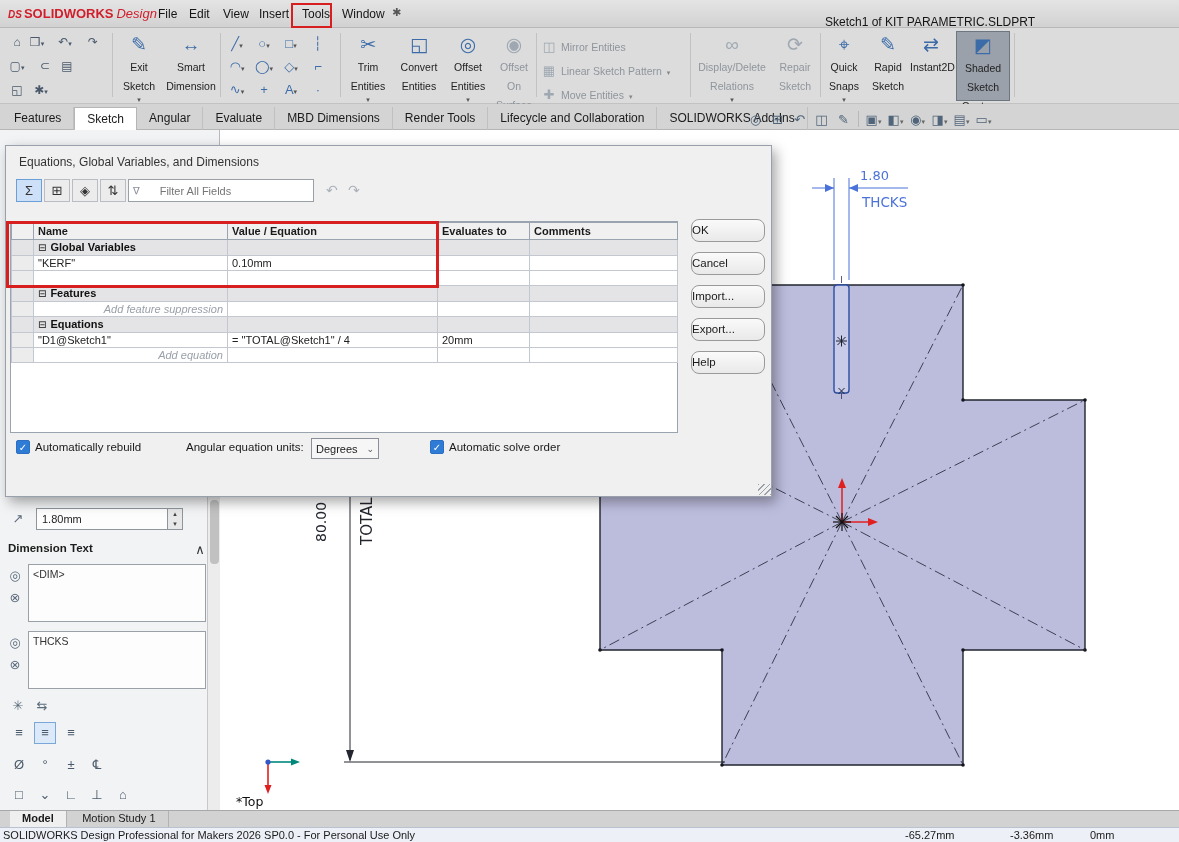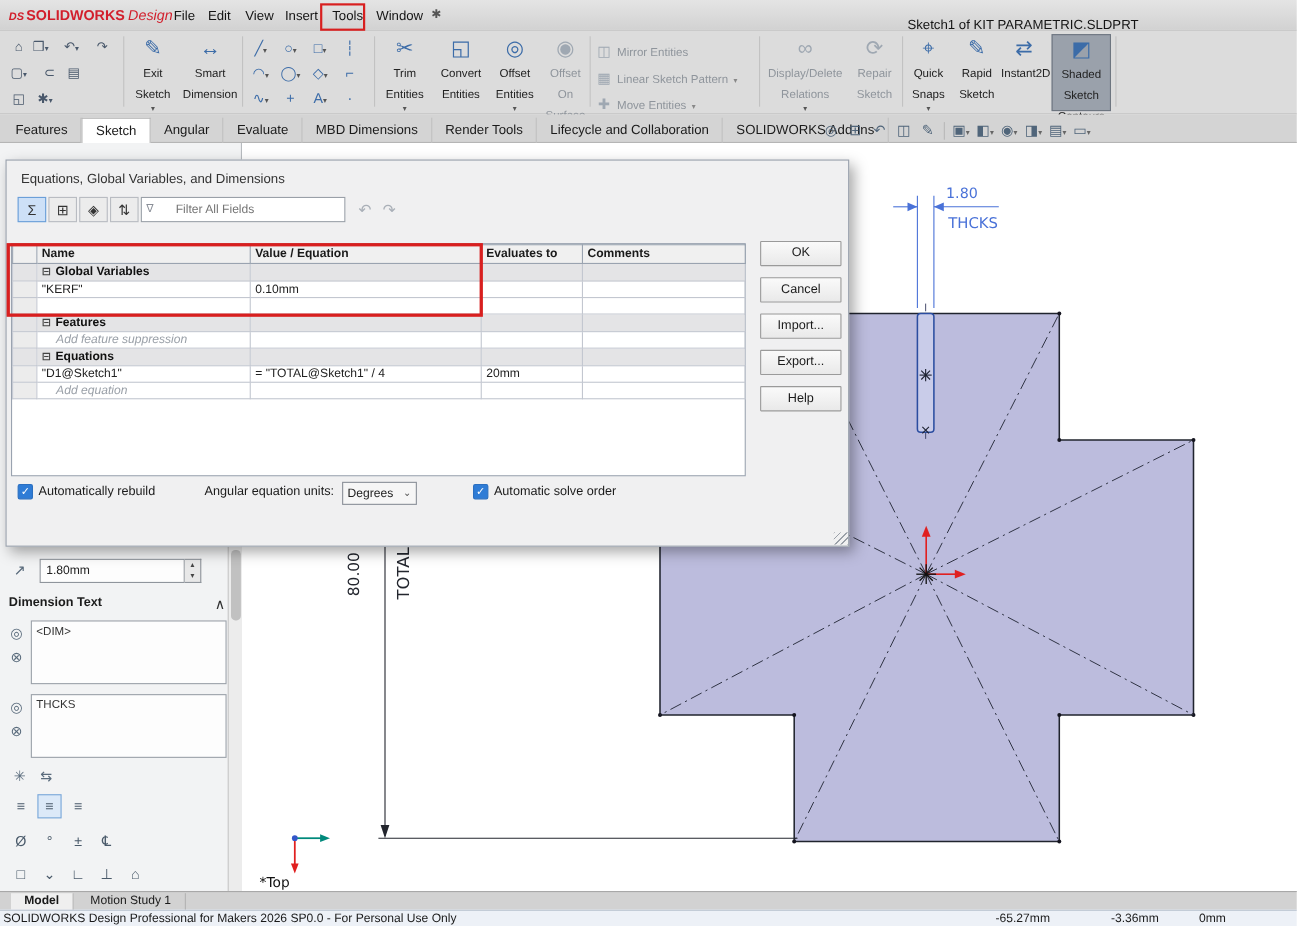--- a/index.html
+++ b/index.html
@@ -70,23 +70,23 @@
   .filterbox .f-ic{color:#8a8f98;font-size:10px;}
   .filterbox input{border:none;outline:none;flex:1;font-size:11px;color:#555;background:transparent;font-family:inherit;margin-left:16px;}
   .histbtn{position:absolute;top:36px;font-size:14px;color:#aab0b8;}
   .table-wrap{position:absolute;left:4px;top:75px;width:668px;height:212px;background:#fff;border:1px solid #9aa3b0;}
   table.eq{border-collapse:collapse;width:666px;table-layout:fixed;font-size:11px;}
   .eq th{background:#f0f0f0;border:1px solid #9aa3b0;font-weight:bold;text-align:left;padding:2px 4px;height:16px;font-size:11px;white-space:nowrap;overflow:hidden;}
   .eq td{border:1px solid #c3c7d0;padding:0 4px;height:15px;line-height:14px;white-space:nowrap;overflow:hidden;color:#222;}
   .eq td.mk{background:#ececec;}
   .eq tr.sec td{background:#e4e4e6;}
   .eq tr.sec td.nm{font-weight:bold;color:#111;}
-  .eq tr.ph td.nm{color:#9aa0a8;font-style:italic;padding-left:17px;}
+  .eq tr.ph td.nm{color:#9aa0a8;font-style:italic;padding-left:17px;text-align:right;}
   .eq .collapse{display:inline-block;margin-right:4px;font-size:10px;color:#444;}
-  .dlgbtn{position:absolute;left:685px;width:74px;height:23px;background:linear-gradient(#fafafa,#e9e9e9);border:1px solid #9a9a9a;border-radius:1px;font-size:11.5px;text-align:center;line-height:21px;color:#1a1a1a;}
+  .dlgbtn{position:absolute;left:685px;width:74px;height:23px;background:linear-gradient(#fafafa,#e9e9e9);border:1px solid #9a9a9a;border-radius:8px;font-size:11.5px;text-align:left;line-height:21px;color:#1a1a1a;}
   .chk{position:absolute;width:14px;height:14px;background:#2f7cd6;border:1px solid #2b6fc0;border-radius:2px;color:#fff;font-size:10px;line-height:13px;text-align:center;}
   .dfoot-label{position:absolute;font-size:11.5px;color:#1a1a1a;}
   .ddl{position:absolute;left:305px;top:292px;width:68px;height:21px;background:#f6f6f6;border:1px solid #8a8f98;font-size:11px;display:flex;align-items:center;justify-content:space-between;padding:0 4px;color:#222;}
   .ddl .ddlc{font-size:9px;color:#555;}
   .grip{position:absolute;left:752px;top:338px;width:13px;height:11px;background:repeating-linear-gradient(135deg,#9aa0a8 0 1px,transparent 1px 4px);}
 
   
   .anno{position:absolute;border:2px solid #d81f1f;z-index:40;}
   #anno-table{border-width:3px;}
 

